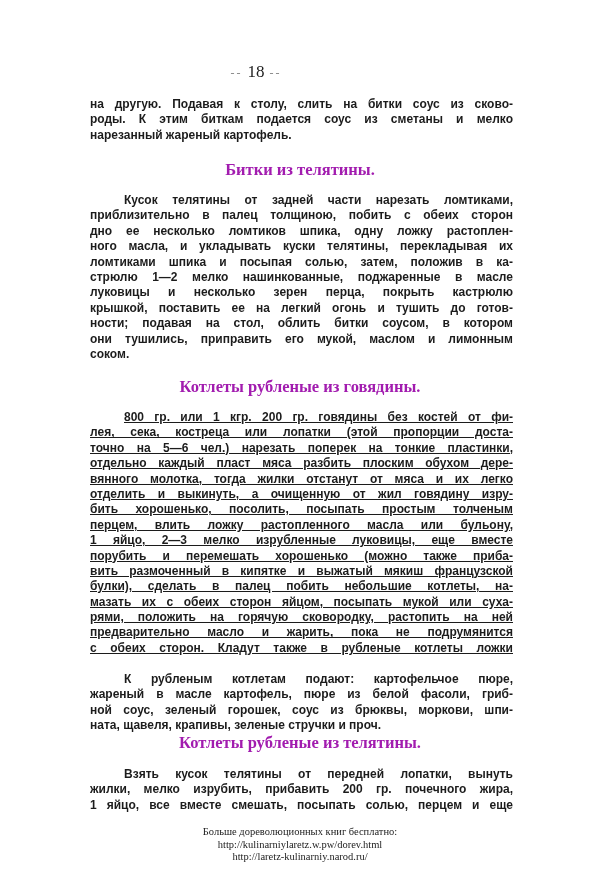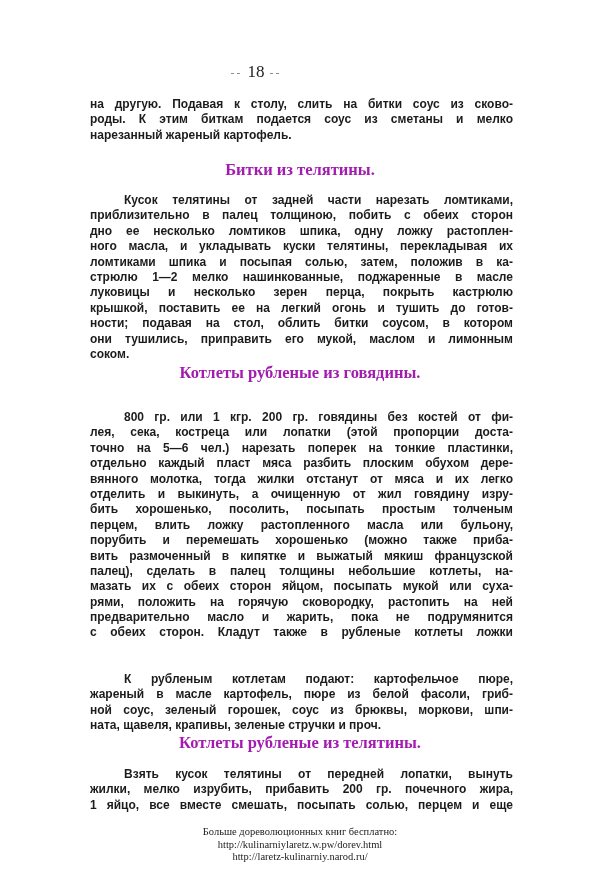--- a/index.html
+++ b/index.html
@@ -47,33 +47,34 @@
   <div class="line">ного масла, и укладывать куски телятины, перекладывая их</div>
   <div class="line">ломтиками шпика и посыпая солью, затем, положив в ка-</div>
   <div class="line">стрюлю 1—2 мелко нашинкованные, поджаренные в масле</div>
   <div class="line">луковицы и несколько зерен перца, покрыть кастрюлю</div>
   <div class="line">крышкой, поставить ее на легкий огонь и тушить до готов-</div>
   <div class="line">ности; подавая на стол, облить битки соусом, в котором</div>
   <div class="line">они тушились, приправить его мукой, маслом и лимонным</div>
   <div class="line last">соком.</div>
 </div>
 
-<div class="heading" style="top:363px;">Котлеты рубленые из говядины.</div>
-<div class="col" style="top:410px;">
+<div class="heading" style="top:377px;">Котлеты рубленые из говядины.</div>
+<div class="col" style="top:410px;text-decoration:underline;">
   <div class="line indent">800 гр. или 1 кгр. 200 гр. говядины без костей от фи-</div>
   <div class="line">лея, сека, костреца или лопатки (этой пропорции доста-</div>
   <div class="line">точно на 5—6 чел.) нарезать поперек на тонкие пластинки,</div>
   <div class="line">отдельно каждый пласт мяса разбить плоским обухом дере-</div>
   <div class="line">вянного молотка, тогда жилки отстанут от мяса и их легко</div>
   <div class="line">отделить и выкинуть, а очищенную от жил говядину изру-</div>
   <div class="line">бить хорошенько, посолить, посыпать простым толченым</div>
   <div class="line">перцем, влить ложку растопленного масла или бульону,</div>
+  <div class="line">1 яйцо, 2—3 мелко изрубленные луковицы, еще вместе</div>
   <div class="line">порубить и перемешать хорошенько (можно также приба-</div>
   <div class="line">вить размоченный в кипятке и выжатый мякиш французской</div>
-  <div class="line">палец), сделать в палец толщины небольшие котлеты, на-</div>
+  <div class="line">булки), сделать в палец побить небольшие котлеты, на-</div>
   <div class="line">мазать их с обеих сторон яйцом, посыпать мукой или суха-</div>
   <div class="line">рями, положить на горячую сковородку, растопить на ней</div>
   <div class="line">предварительно масло и жарить, пока не подрумянится</div>
   <div class="line">с обеих сторон. Кладут также в рубленые котлеты ложки</div>
 </div>
 <div class="col" style="top:672px;">
   <div class="line indent">К рубленым котлетам подают: картофельчое пюре,</div>
   <div class="line">жареный в масле картофель, пюре из белой фасоли, гриб-</div>
   <div class="line">ной соус, зеленый горошек, соус из брюквы, моркови, шпи-</div>
   <div class="line last">ната, щавеля, крапивы, зеленые стручки и проч.</div>

